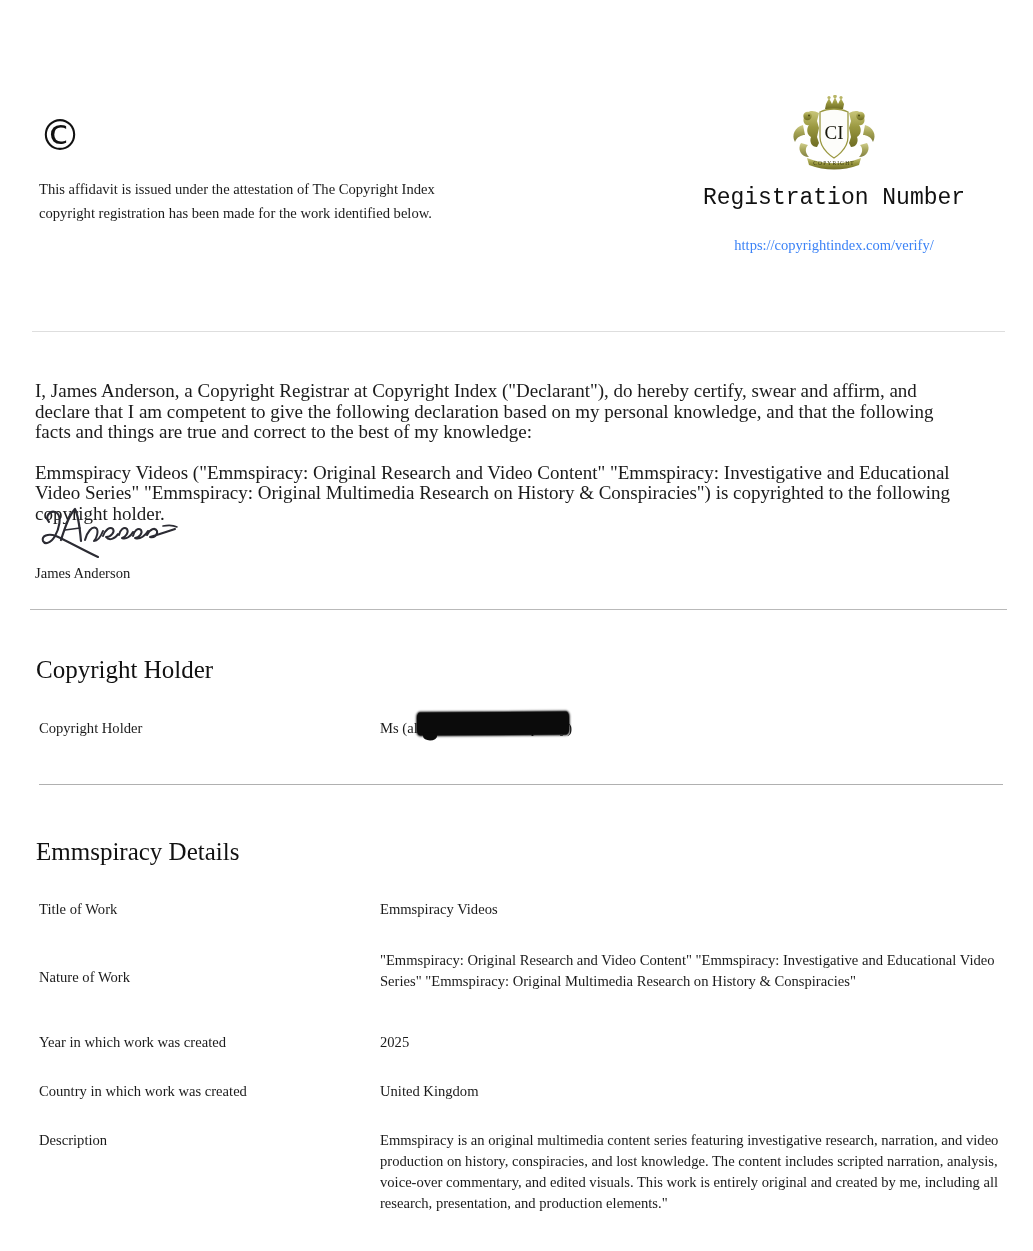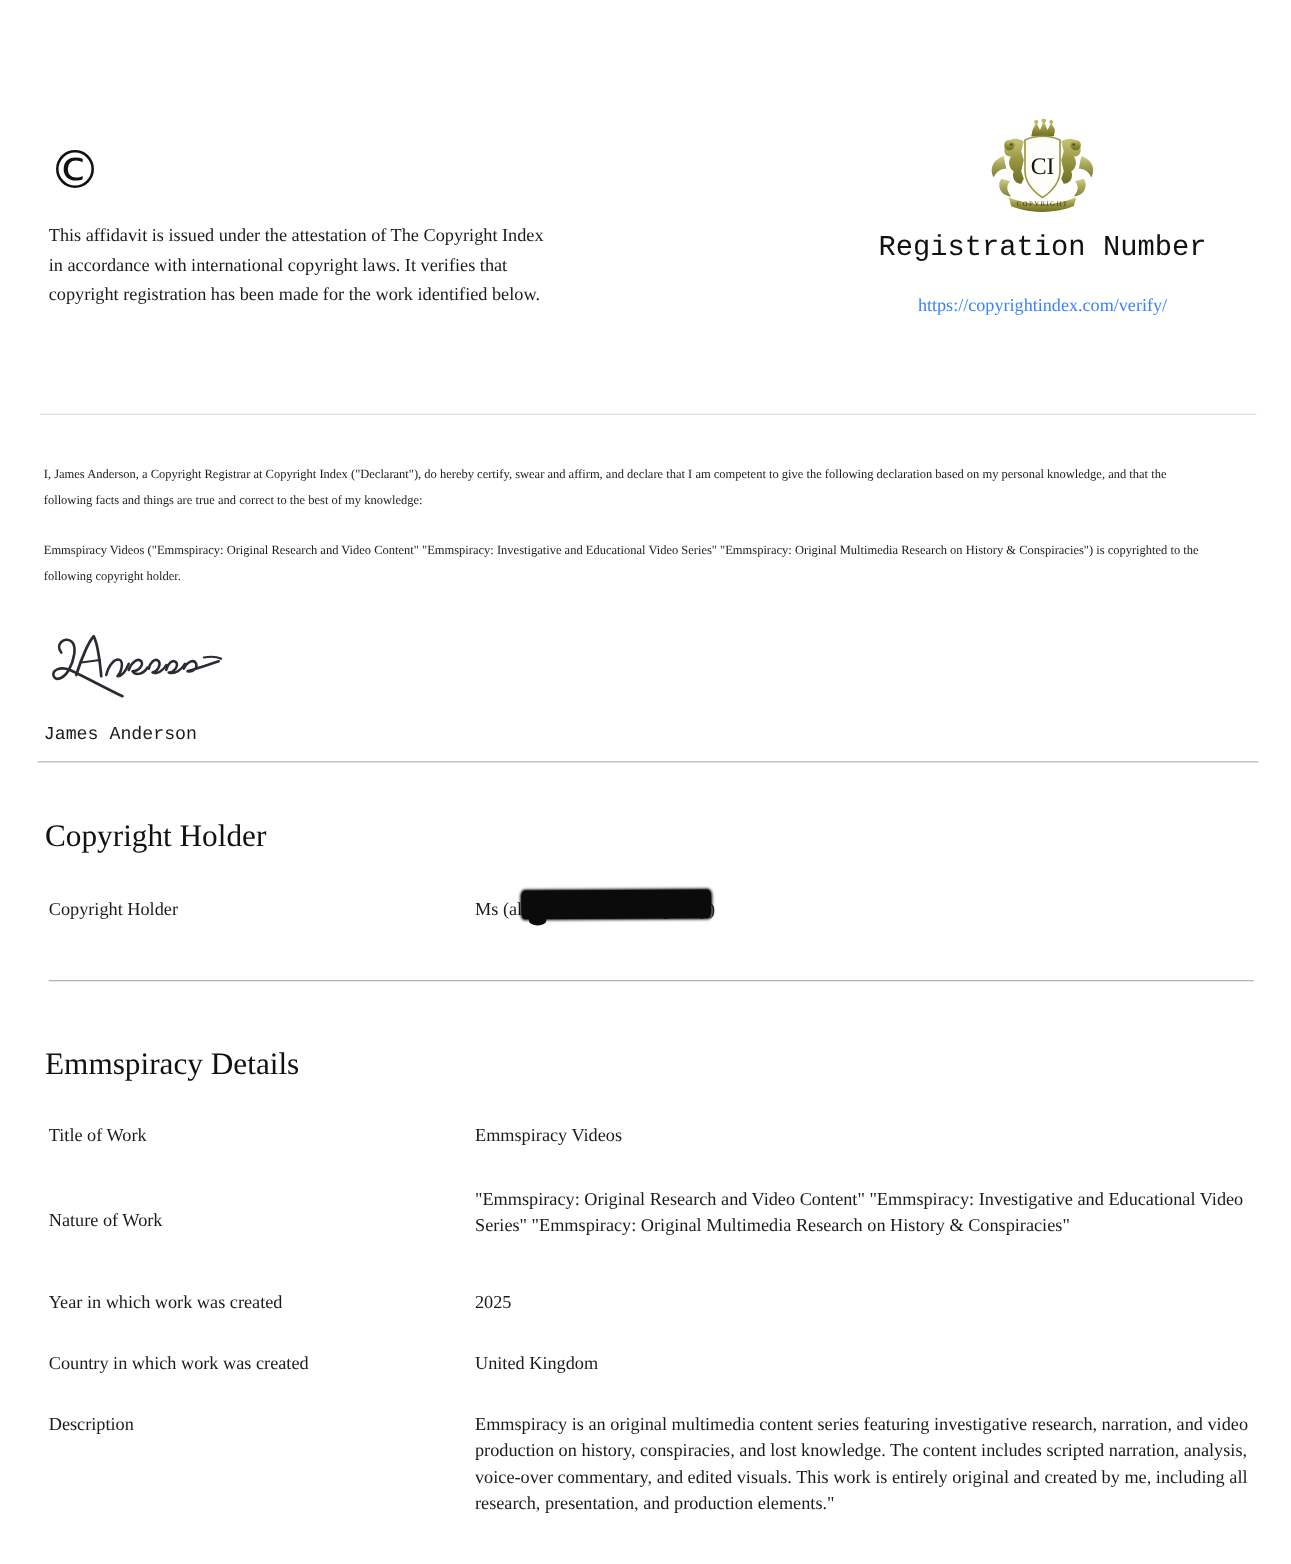--- a/index.html
+++ b/index.html
@@ -101,47 +101,46 @@
     height: 1px;
     background: #dcdcdc;
   }
   .rule.rule-1 { top: 331px; background: #dedede; }
   .rule.rule-2 { top: 609px; left: 30px; width: 977px; background: #b9b9b9; }
   .rule.rule-3 { top: 784px; left: 39px; width: 964px; background: #b0b0b0; }
 
   
   .declaration {
     position: absolute;
-    top: 370px;
+    top: 381px;
     left: 35px;
     width: 934px;
-    font-size: 10px;
+    font-size: 19px;
     line-height: 20.5px;
     color: #1b1b1b;
   }
   .declaration p { margin: 0; }
   .declaration p + p { margin-top: 20px; }
 
   
   .signature-block {
     position: absolute;
     top: 500px;
     left: 35px;
     width: 300px;
   }
   .signature-mark {
     display: block;
     width: 160px;
     height: 62px;
   }
   .signature-name {
-    margin-top: 18px;
+    margin-top: 3px;
     font-size: 14.6px;
     color: #1b1b1b;
-    font-family: Liberation Mono, monospace;
   }
 
   
   .section-heading {
     position: absolute;
     left: 36px;
     font-size: 25px;
     font-weight: 400;
     color: #111111;
   }
@@ -220,21 +219,20 @@
 </head>
 <body>
 
 <div class="page">
 
 
   <div class="header-left">
     <span class="copyright-glyph">©</span>
     <div class="attestation">
       <span>This affidavit is issued under the attestation of The Copyright Index</span>
-      <span>in accordance with international copyright laws. It verifies that</span>
       <span>copyright registration has been made for the work identified below.</span>
     </div>
   </div>
 
   <div class="header-right">
     <svg class="crest" viewBox="0 0 110 78">
       <defs>
         <linearGradient id="goldGrad" x1="0" y1="0" x2="0" y2="1">
           <stop offset="0%" stop-color="#c9c67a"></stop>
           <stop offset="45%" stop-color="#9a9840"></stop>

